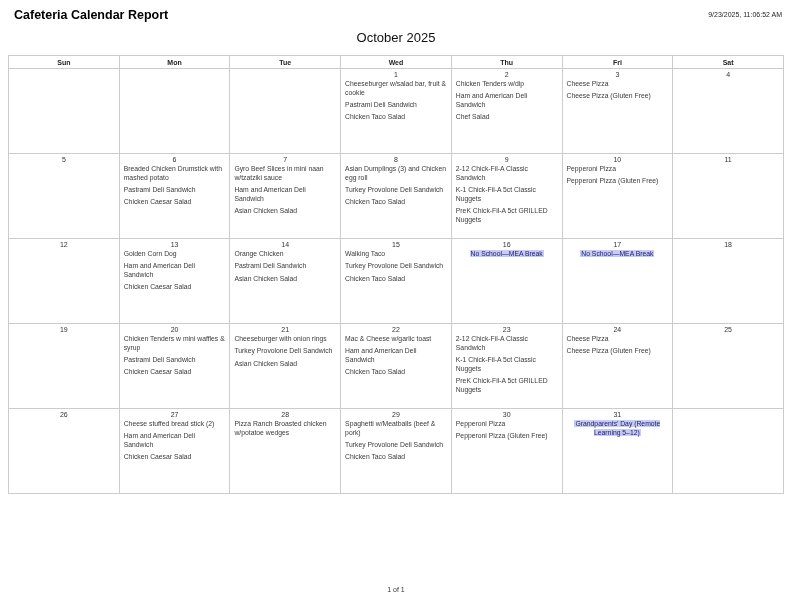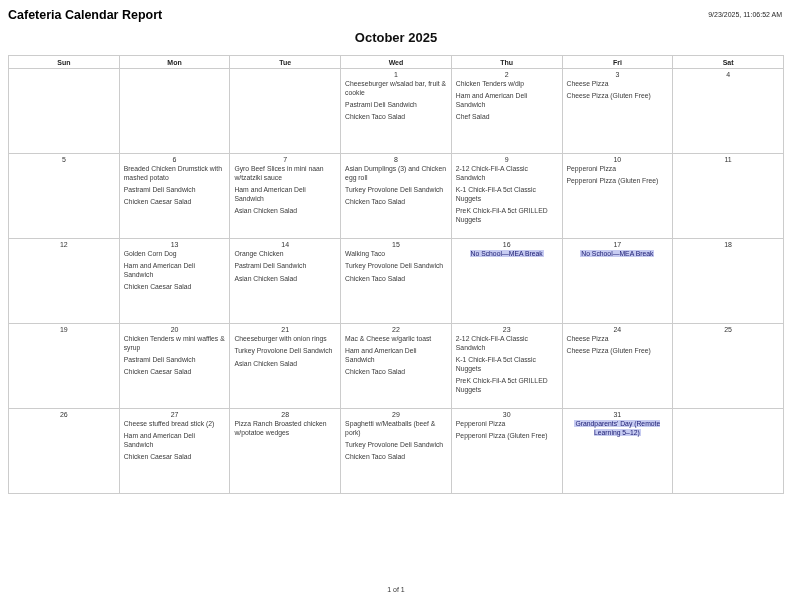--- a/index.html
+++ b/index.html
@@ -4,28 +4,28 @@
 <style>
   * { margin:0; padding:0; box-sizing:border-box; }
   html,body { width:792px; height:612px; }
   body {
     background:#ffffff;
     font-family:"Liberation Sans", sans-serif;
     position:relative;
     overflow:hidden;
   }
   .top-bar {
-    position:absolute; top:8px; left:8px; right:10px;
+    position:absolute; top:8px; left:14px; right:10px;
     display:flex; justify-content:space-between; align-items:flex-start;
   }
   .report-title { font-size:12.5px; font-weight:bold; color:#000; }
   .timestamp { font-size:7px; color:#1f1f1f; padding-top:3px; }
   .month-title {
     position:absolute; top:30px; left:0; width:100%;
-    text-align:center; font-size:13px; font-weight:bold; color:#0f0f0f;
+    text-align:center; font-size:13px; font-weight:normal; color:#0f0f0f;
   }
   table.calendar {
     position:absolute; top:55px; left:8px; width:776px;
     border-collapse:collapse; table-layout:fixed;
   }
   table.calendar th, table.calendar td { border:1px solid #cccccc; }
   table.calendar th {
     height:13px; font-size:7px; font-weight:bold; color:#222;
     text-align:center; vertical-align:middle; background:#fff;
   }

